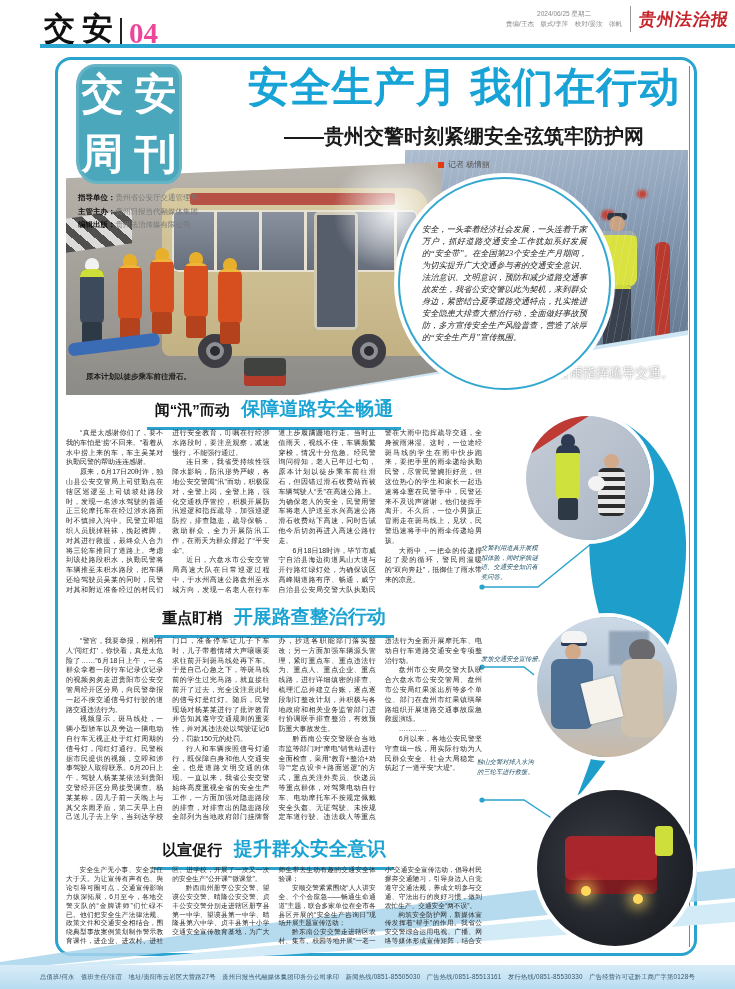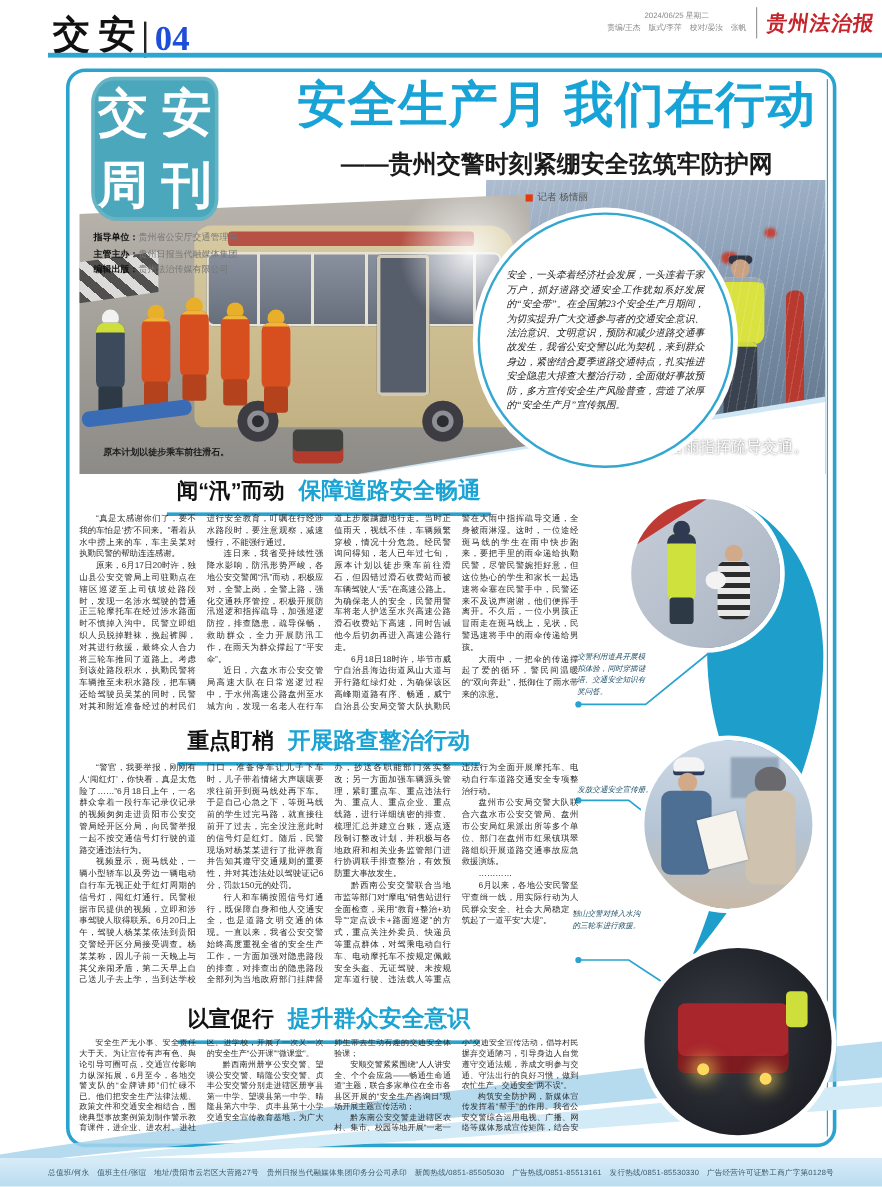--- a/index.html
+++ b/index.html
@@ -3,21 +3,21 @@
 <meta charset="utf-8">
 <style>
   html,body{margin:0;padding:0;background:#ffffff;}
   #page{position:relative;width:735px;height:989px;background:#fff;overflow:hidden;
         font-family:"Liberation Sans","DejaVu Sans",sans-serif;}
 
   
   .hdr-brand{position:absolute;left:44px;top:8px;display:flex;align-items:flex-end;z-index:6;}
   .hdr-brand .zh{font-size:31px;font-weight:900;color:#111;letter-spacing:7px;font-family:"Liberation Serif",serif;}
   .hdr-brand .bar{width:2px;height:30px;background:#222;margin:0 7px 2px 0;}
-  .hdr-brand .num{font-size:29px;font-weight:900;color:#1d4ed8;font-family:"Liberation Serif",serif;}
+  .hdr-brand .num{font-size:29px;font-weight:900;color:#ec4899;font-family:"Liberation Serif",serif;}
   .hdr-right{position:absolute;right:6px;top:6px;display:flex;align-items:center;z-index:6;}
   .hdr-dates{text-align:center;color:#8a8a8a;font-size:6.5px;line-height:10px;margin-right:8px;}
   .hdr-vbar{width:1px;height:26px;background:#9a9a9a;margin-right:8px;}
   .hdr-logo{font-size:17px;font-weight:900;color:#c5242b;font-family:"Liberation Serif",serif;
             transform:skewX(-8deg);letter-spacing:1px;}
   .hdr-rule{position:absolute;left:40px;right:0;top:44px;height:4px;background:#2ba6d0;z-index:6;}
 
   
   .frame{position:absolute;left:55px;top:57px;width:636px;height:893px;border:3px solid #2aa3cf;
          border-radius:16px;background:#fff;z-index:1;}
@@ -93,21 +93,21 @@
   
   .lead-circle{position:absolute;left:398px;top:177px;width:209px;height:209px;border-radius:50%;
       background:#fff;border:2px solid #32a7cf;box-shadow:0 0 0 4px #ffffff;z-index:4;
       display:flex;align-items:center;justify-content:center;}
   .lead-circle .txt{padding:20px 22px;font-size:8.2px;line-height:12px;color:#222;text-align:justify;
       font-family:"Liberation Serif","DejaVu Serif",serif;font-style:italic;}
 
   
   .sec-head{position:absolute;left:66px;width:416px;text-align:center;z-index:4;}
   .sec-head .wrap{display:inline-block;border-bottom:3px solid #2aa3cf;padding:0 8px 5px;white-space:nowrap;}
-  .sec-head .b{font-size:18px;font-weight:900;color:#121212;}
+  .sec-head .b{font-size:15px;font-weight:900;color:#121212;}
   .sec-head .t{font-size:19px;font-weight:900;color:#1ba3d4;margin-left:7px;}
   .sec-body{position:absolute;left:66px;width:416px;z-index:4;column-gap:9px;column-count:4;column-fill:auto;
       font-size:7px;line-height:9.8px;text-align:justify;color:#2a2a2a;overflow:hidden;}
   .sec-body p{margin:0;text-indent:2em;}
   #sec1-body{top:428px;height:167px;}
   #sec2-body{top:636px;height:194px;}
   #sec3-body{top:866px;height:86px;font-size:6.7px;line-height:8.9px;}
   #sec1-head{top:396px;} #sec2-head{top:604px;} #sec3-head{top:836px;}
 
   

